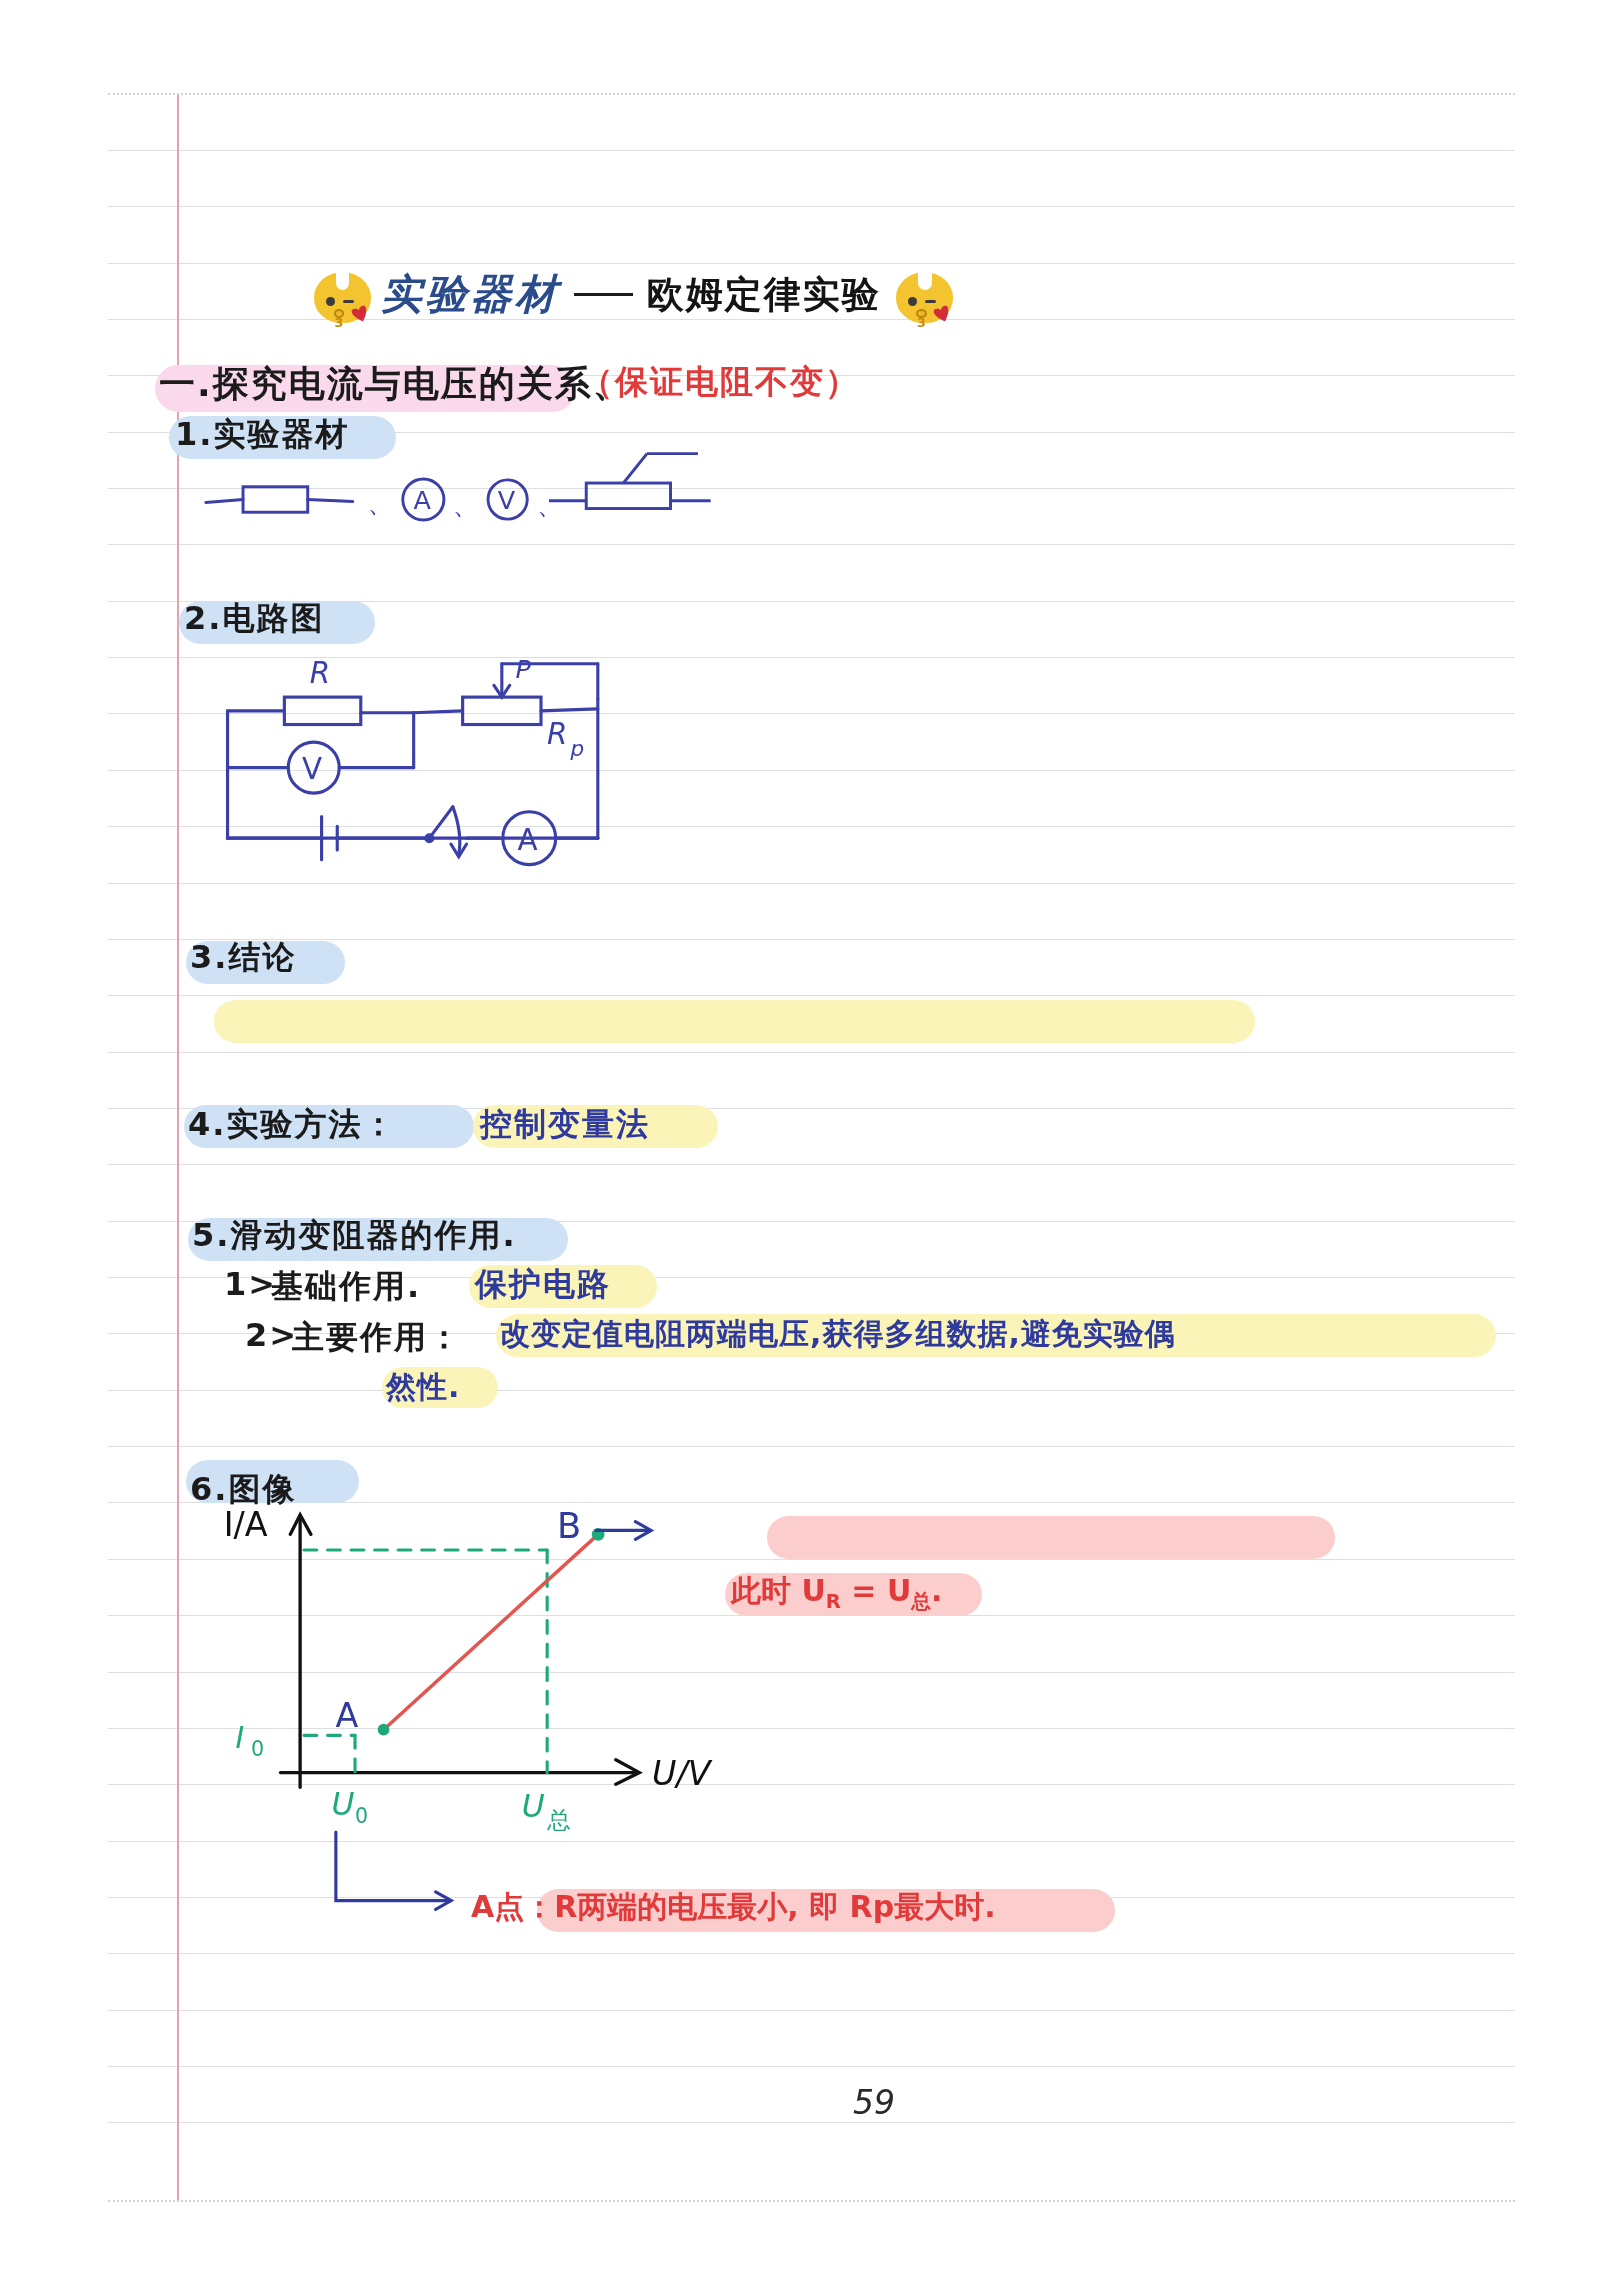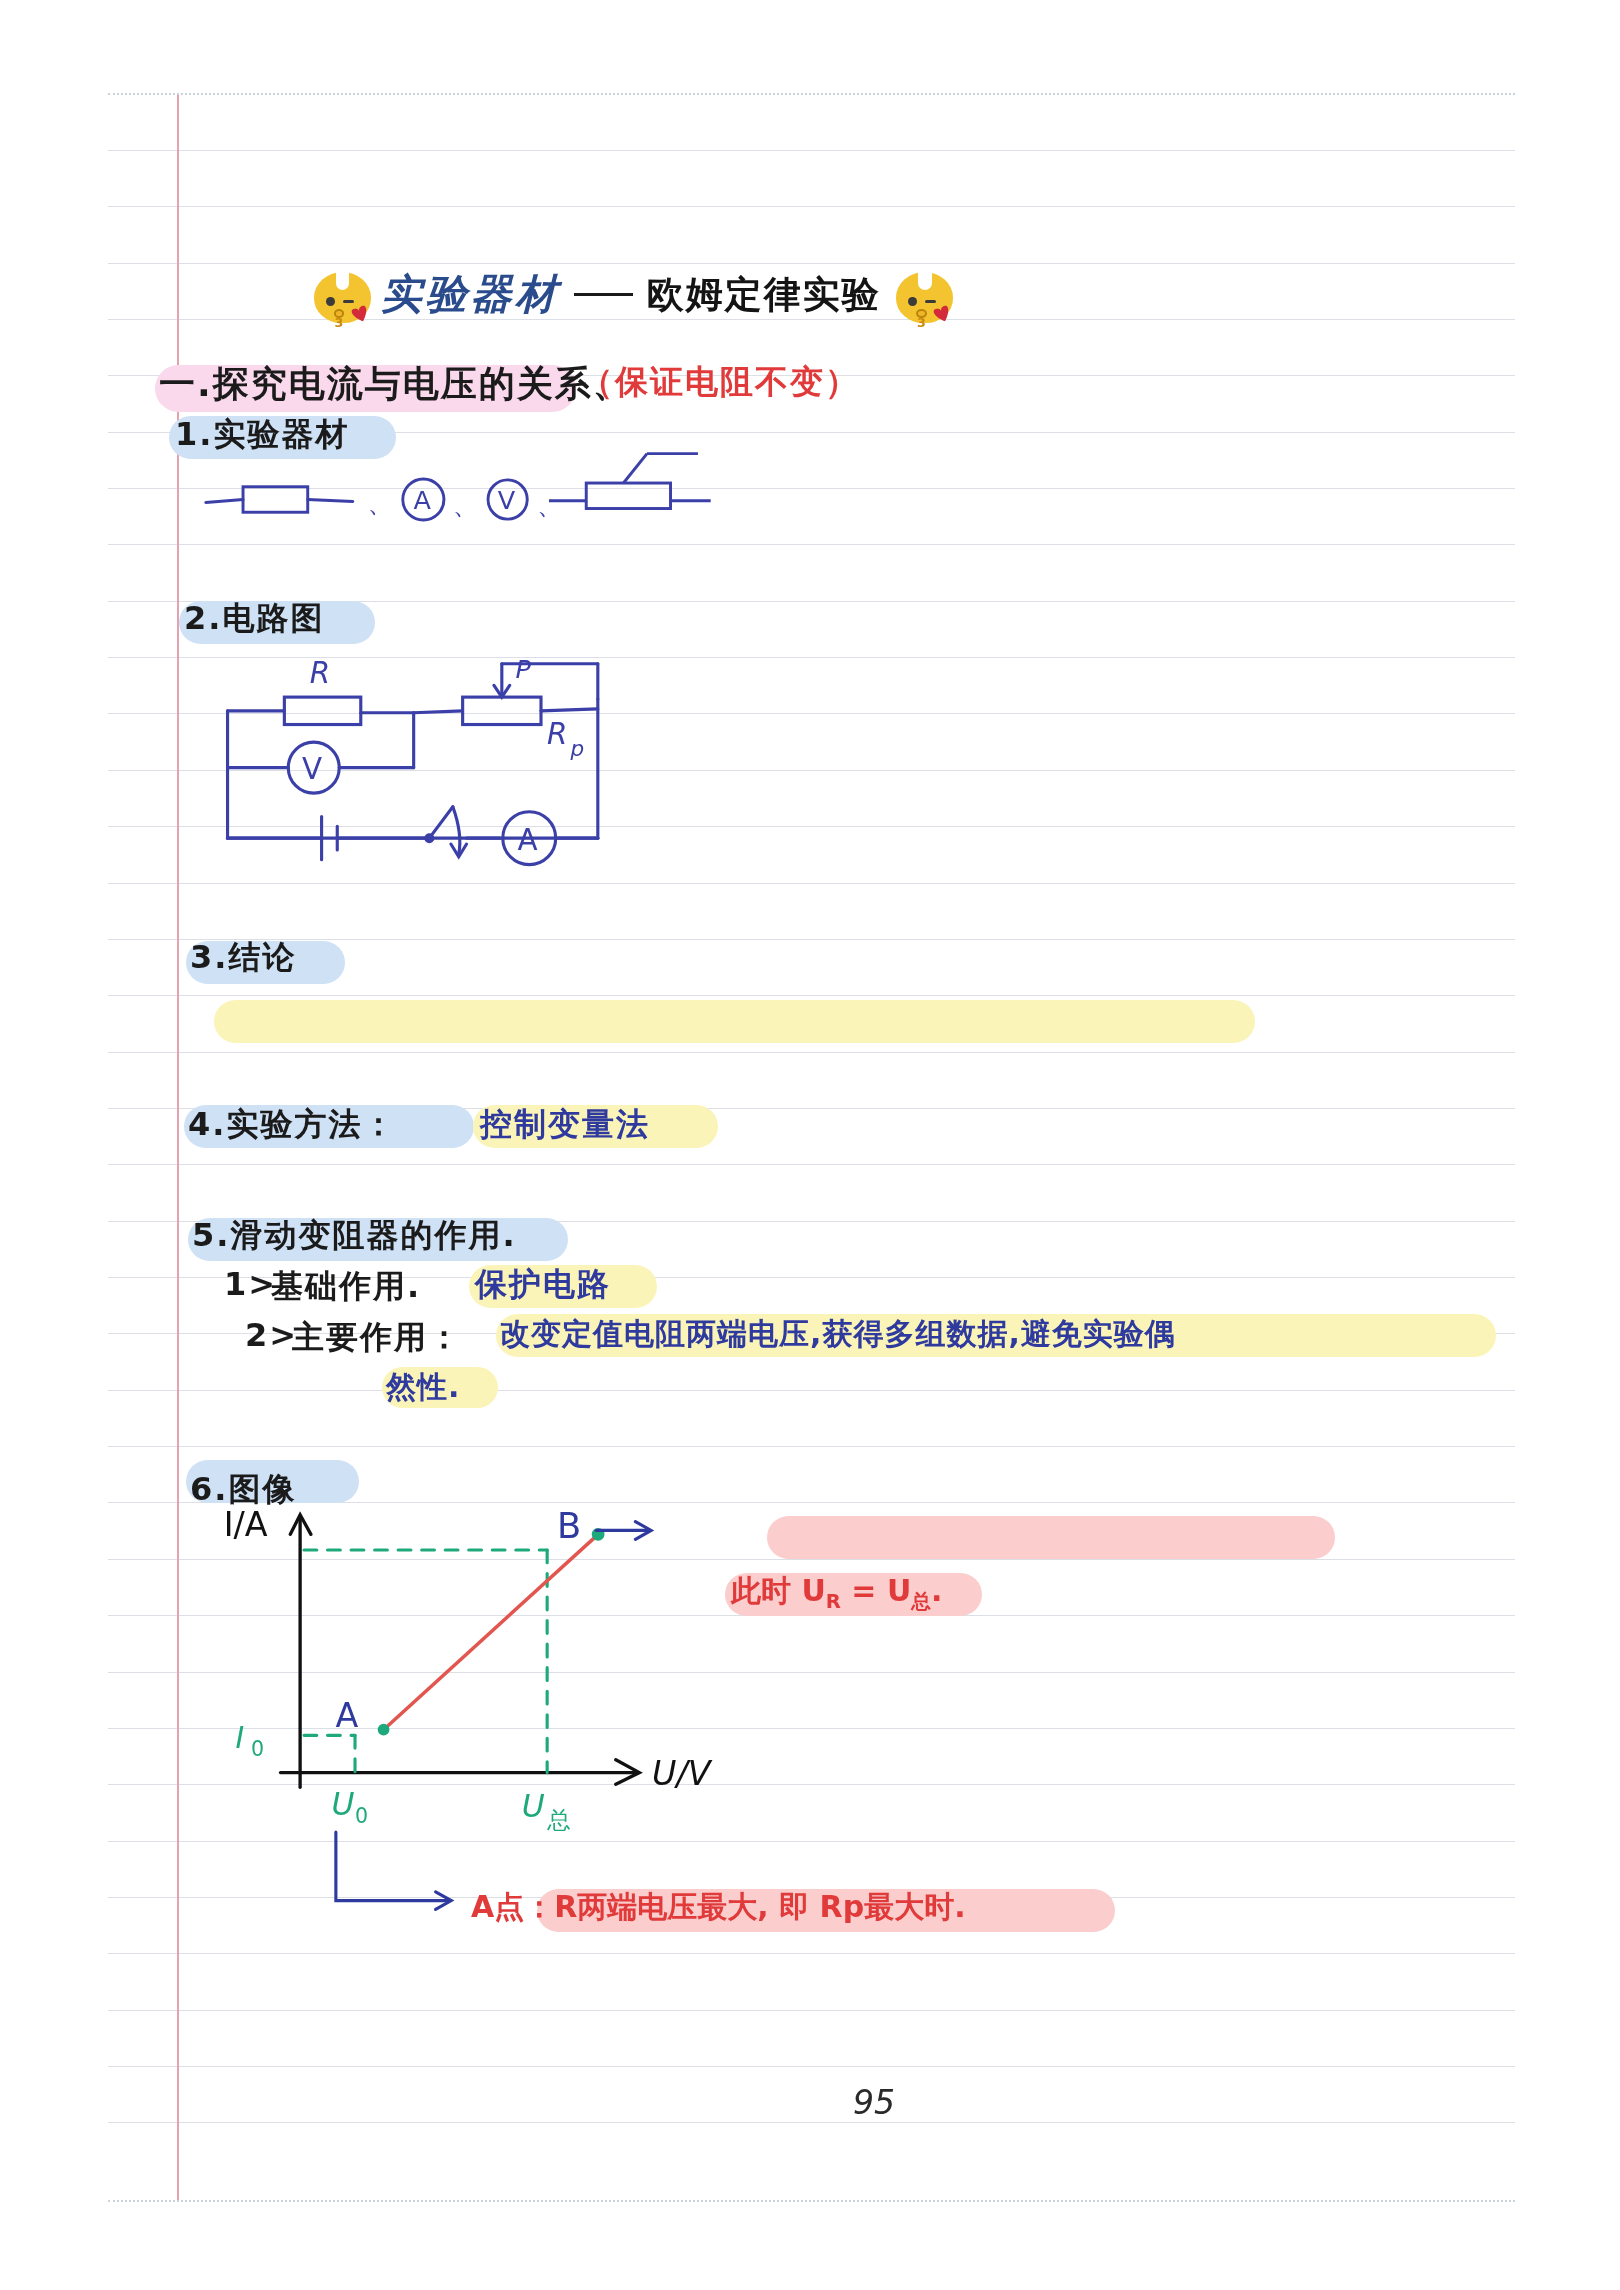--- a/index.html
+++ b/index.html
@@ -387,17 +387,17 @@
     <span>此时 U</span><sub style="font-size:19.6px">R</sub><span> = U</span><sub style="font-size:19.6px">总</sub><span>.</span>
   </div>
 
   <svg style="position:absolute; left:222px; top:1735px; width:176px; height:108px;" viewBox="0 0 180 110" width="176" height="108">
     <g stroke="#2f3a9e" stroke-width="3.2" fill="none" stroke-linecap="round">
       <path d="M 6 4 L 6 74 L 120 74"></path>
       <path d="M 108 65 L 124 74 L 108 83"></path>
     </g>
   </svg>
   <div class="hl hl-red" style="left:429px; top:1796px; width:578px; height:43px;"></div>
-  <div class="hand red above" style="left:363px; top:1794px; font-size:30px; font-weight:600;">A点：R两端电压最大, 即 Rp最大时.</div>
-
-  <div id="pagenum">95</div>
+  <div class="hand red above" style="left:363px; top:1794px; font-size:30px; font-weight:600;">A点：R两端的电压最小, 即 Rp最大时.</div>
+
+  <div id="pagenum">59</div>
 </div>
 
 
 </body></html>

